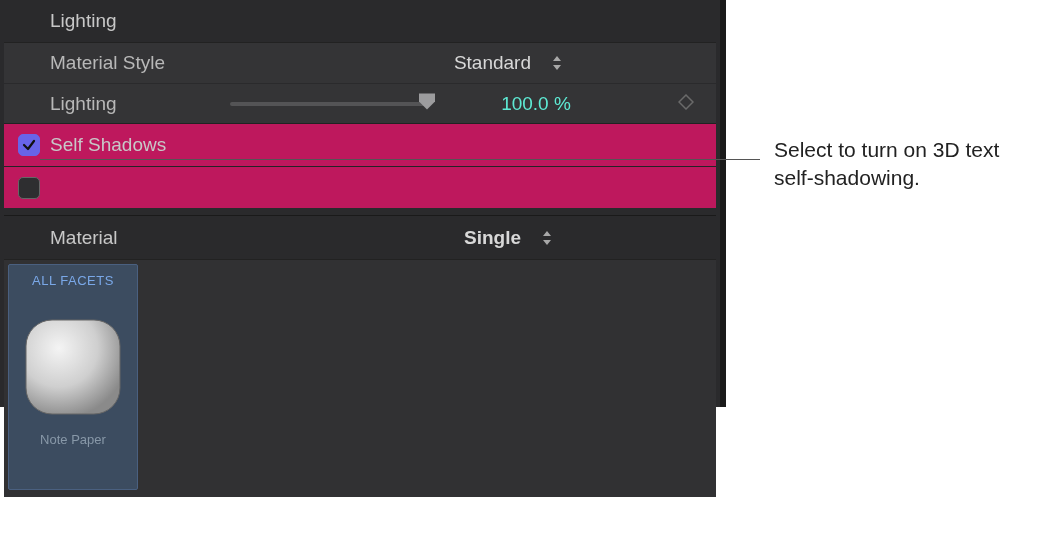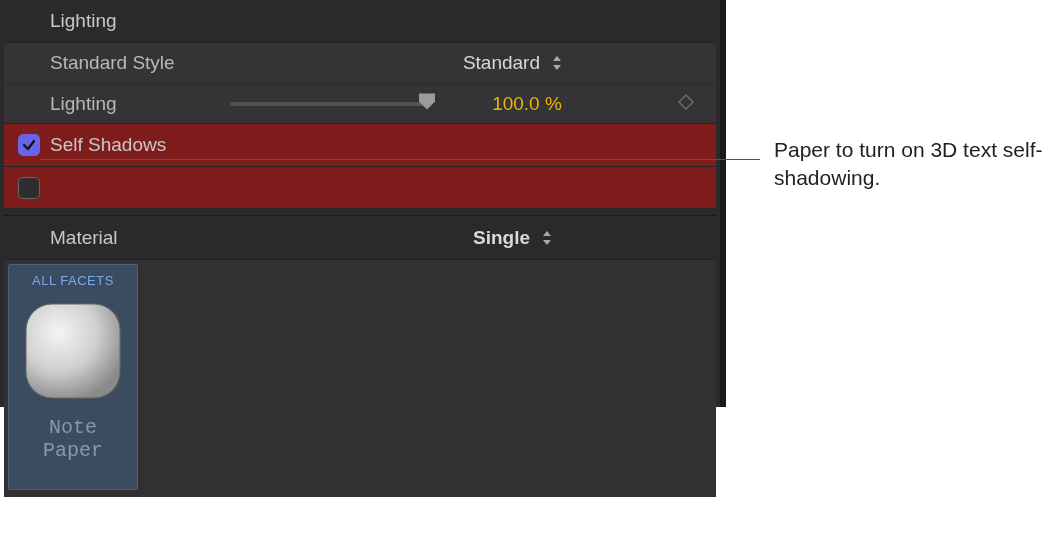--- a/index.html
+++ b/index.html
@@ -46,21 +46,21 @@
       border-top: 1px solid #2a2a2c;
     }
     .row-label {
       flex: 0 0 180px;
     }
     .row-value-area {
       flex: 1;
       display: flex;
       align-items: center;
       justify-content: flex-end;
-      gap: 12px;
+      gap: 21px;
       padding-right: 140px;
     }
     .intensity-value-area {
       padding-right: 0;
     }
     .popup-value {
       color: #d8d8d8;
       font-size: 19px;
     }
     .stepper-icon {
@@ -78,38 +78,38 @@
       border-radius: 2px;
       margin-right: 30px;
     }
     .slider-thumb {
       position: absolute;
       right: -6px;
       top: 50%;
       transform: translateY(-50%);
     }
     .value-number {
-      color: #eab308;
+      color: #5eead4;
       font-size: 19px;
       min-width: 110px;
       text-align: center;
     }
     .keyframe-diamond {
       margin-left: auto;
       margin-right: 8px;
       color: #6a6a6a;
     }
     .check-row {
       display: flex;
       align-items: center;
       height: 42px;
       padding: 0 14px 0 14px;
       color: #c8c8c8;
       font-size: 19px;
-      background: #7f1d1d;
+      background: #be185d;
     }
     .check-row + .check-row {
       border-top: 1px solid #242426;
     }
     .checkbox {
       width: 22px;
       height: 22px;
       border-radius: 5px;
       border: 1.5px solid #666;
       margin-right: 10px;
@@ -152,37 +152,36 @@
       display: flex;
       flex-direction: column;
       align-items: center;
       padding: 8px 6px 10px 6px;
       height: 226px;
     }
     .facet-title {
       color: #7aa8e8;
       font-size: 13px;
       letter-spacing: 0.5px;
-      margin-bottom: 10px;
+      margin-bottom: 26px;
       font-weight: 500;
     }
     .facet-thumb {
       width: 106px;
       height: 106px;
       display: flex;
       align-items: center;
       justify-content: center;
       margin-bottom: 12px;
     }
     .facet-thumb svg { display: block; }
     .facet-name {
       color: #8898a8;
-      font-size: 20px;
+      font-size: 13px;
       text-align: center;
-      font-family: Liberation Mono, monospace;
     }
     .callout-line {
       position: absolute;
       top: 159px;
       left: 40px;
       width: 720px;
       height: 1px;
       background: #555;
       z-index: 5;
     }
@@ -202,21 +201,21 @@
 <div class="panel">
   <div class="panel-inner">
 
     <div class="section-header">
       <span>Lighting</span>
     </div>
 
     <div class="row-block">
 
       <div class="row">
-        <span class="row-label">Standard Style</span>
+        <span class="row-label">Material Style</span>
         <div class="row-value-area">
           <span class="popup-value">Standard</span>
           <span class="stepper-icon">
             <svg width="10" height="14" viewBox="0 0 10 14">
                 <path d="M5 0 L9 5 L1 5 Z M5 14 L1 9 L9 9 Z" fill="#a8a8a8"></path>
               </svg>
           </span>
         </div>
       </div>
 
@@ -283,13 +282,13 @@
           </svg>
         </div>
         <div class="facet-name">Note Paper</div>
       </div>
     </div>
 
   </div>
 </div>
 
 <div class="callout-line"></div>
-<div class="callout-text">Paper to turn on 3D text self-shadowing.</div>
+<div class="callout-text">Select to turn on 3D text self-shadowing.</div>
 
 </body></html>

